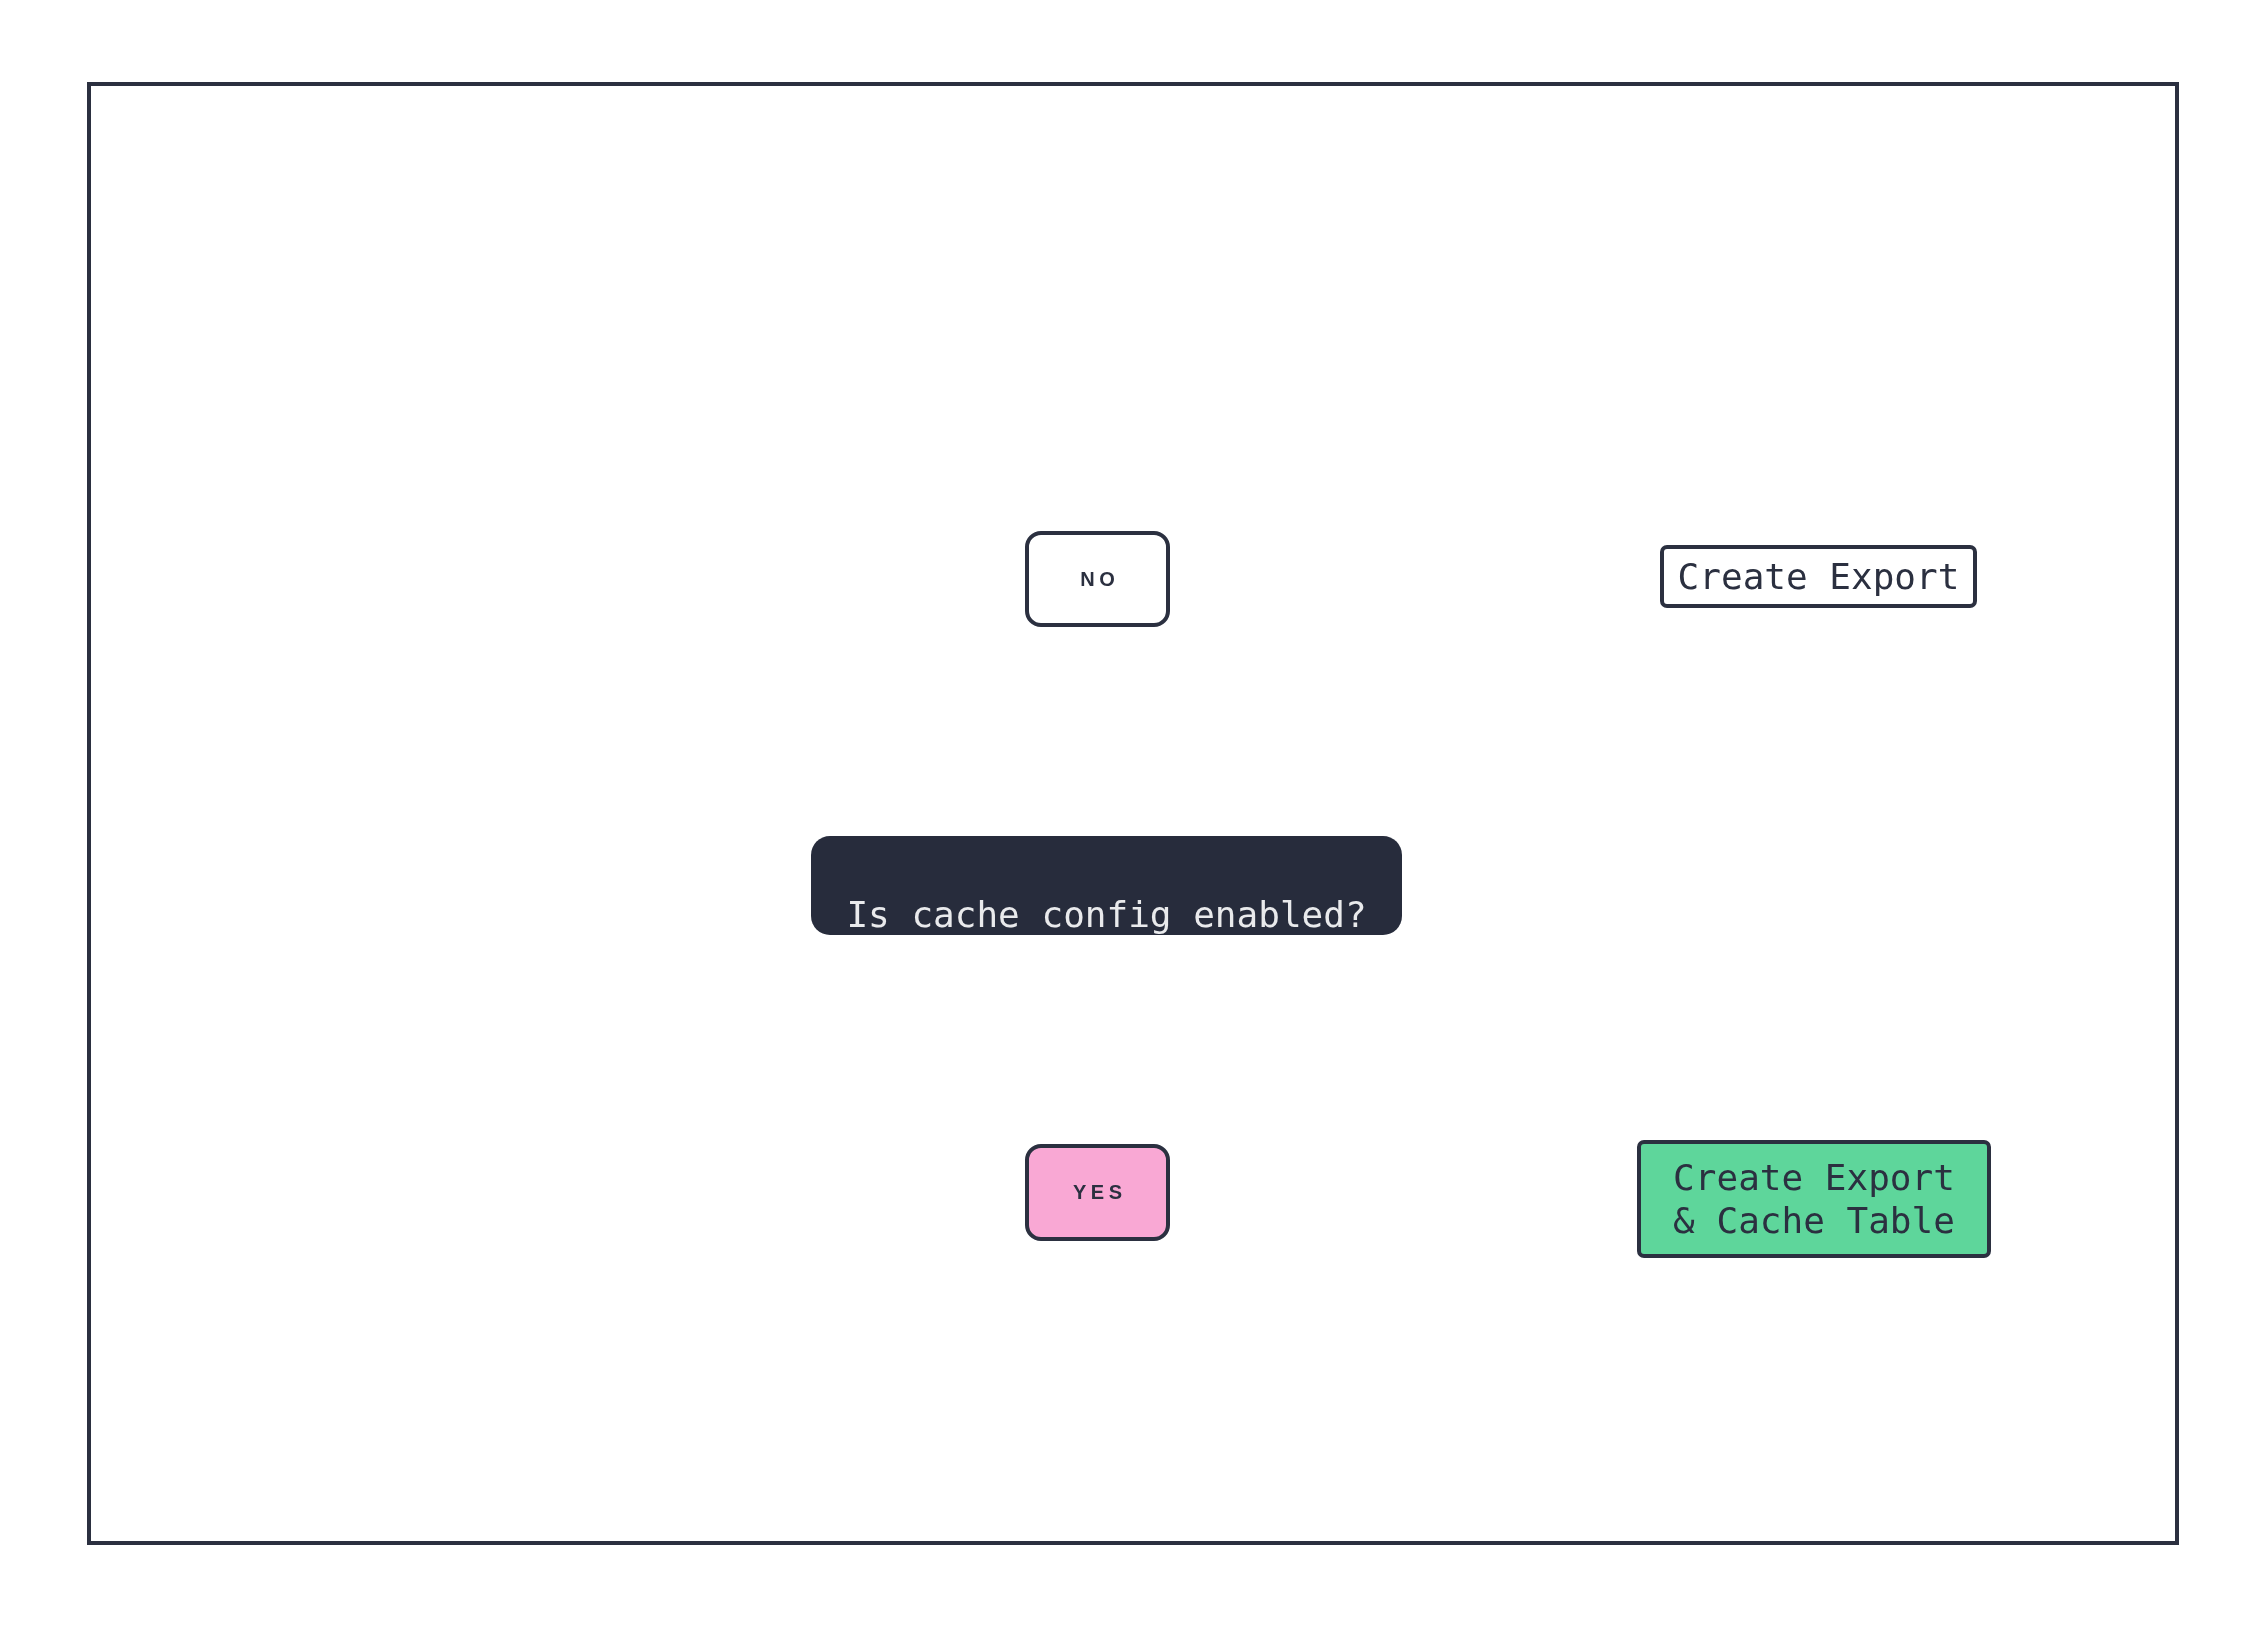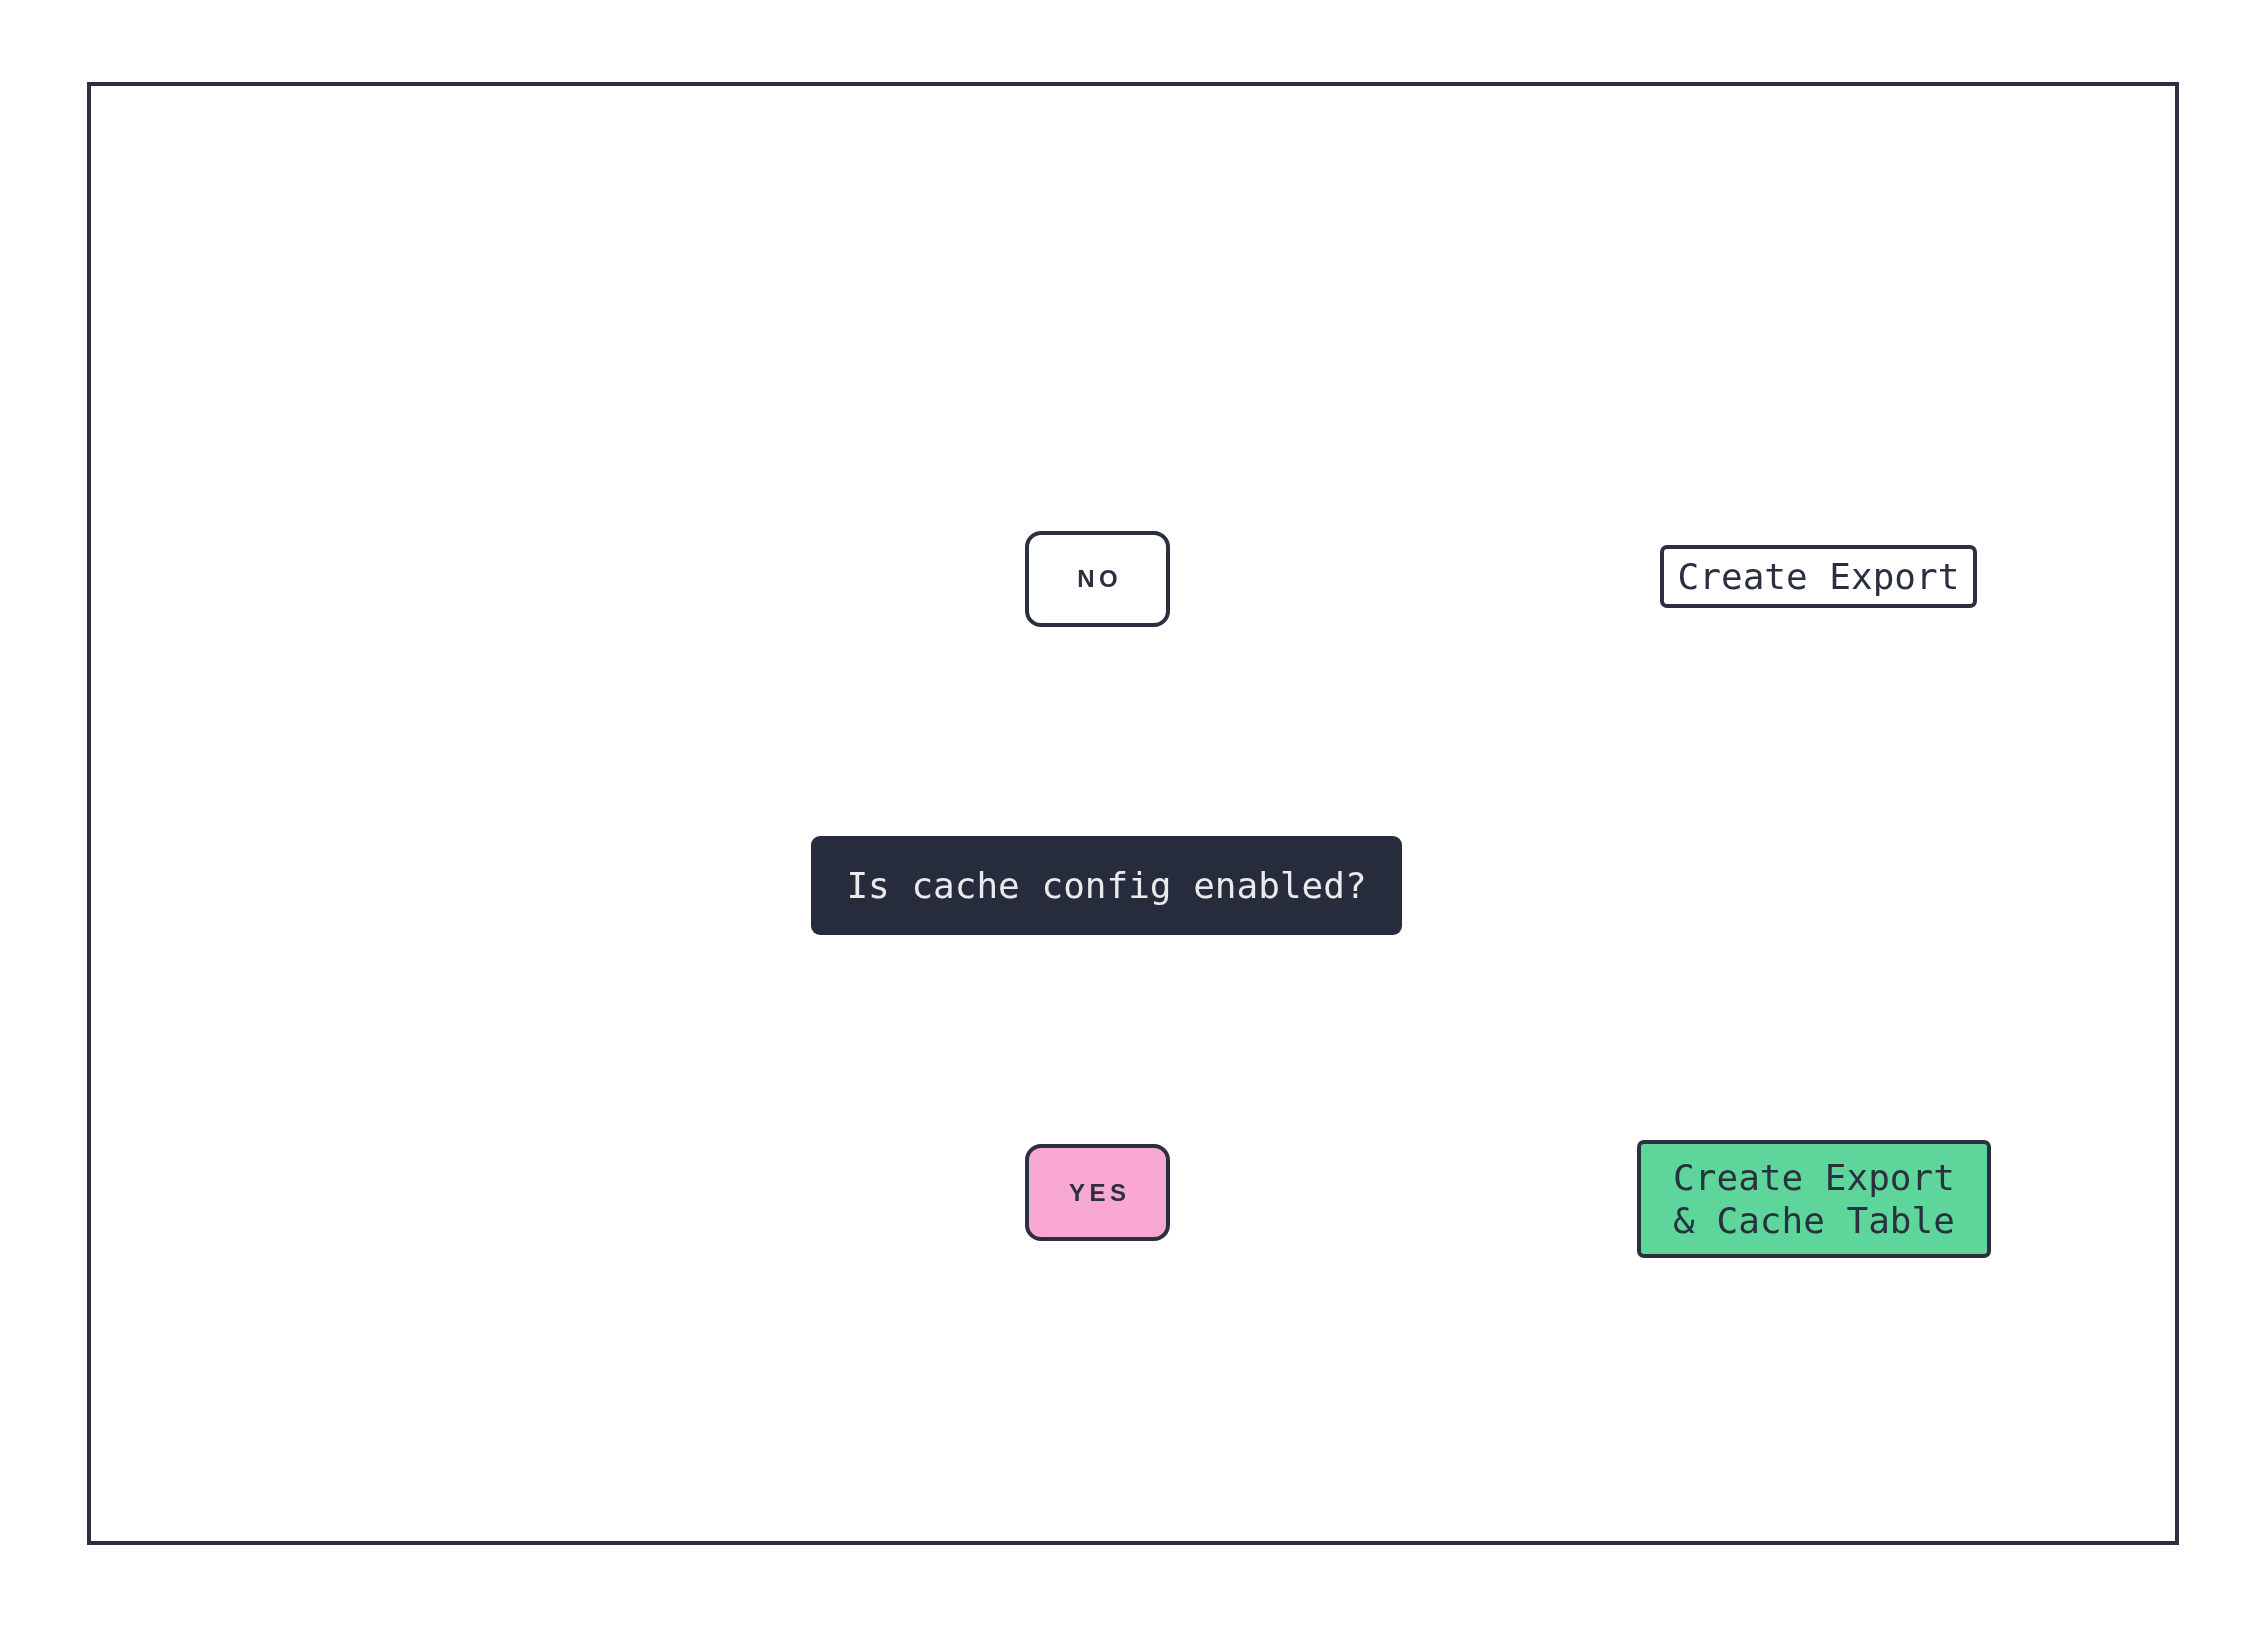--- a/index.html
+++ b/index.html
@@ -24,26 +24,26 @@
     position:absolute;box-sizing:border-box;display:flex;align-items:center;justify-content:center;
     color:#2b3040;text-align:center;
   }
   .mono{font-family:"DejaVu Sans Mono", monospace;font-size:36px;}
   .node-start{
     left:280px;top:835px;width:384px;height:99px;background:#5ed69b;
     border:4.5px solid #2b3040;border-radius:14.3px;
   }
   .node-decision{
     left:811px;top:836px;width:591px;height:99px;background:#272c3c;
-    border-radius:9px;color:#e9eaec;
+    border-radius:19px;color:#e9eaec;align-items:flex-end;
   }
   .node-branch{
     width:145px;height:97px;background:#ffffff;
     border:4.5px solid #2b3040;border-radius:16px;
-    font-size:24px;font-weight:700;letter-spacing:4.5px;text-indent:4.5px;
+    font-size:20px;font-weight:700;letter-spacing:4.5px;text-indent:4.5px;
   }
   .node-no{left:1025px;top:531px;height:96px;}
   .node-yes{left:1025px;top:1144px;background:#f9a8d4;}
   .db-label{
     position:absolute;box-sizing:border-box;display:flex;flex-direction:column;
     align-items:center;justify-content:center;
     background:#ffffff;border:4.5px solid #2b3040;border-radius:7px;color:#2b3040;
   }
   .db-label-top{left:1660px;top:545px;width:317px;height:63px;}
   .db-label-bottom{left:1637px;top:1140px;width:354px;height:118px;background:#5ed69b;line-height:1.2;}

